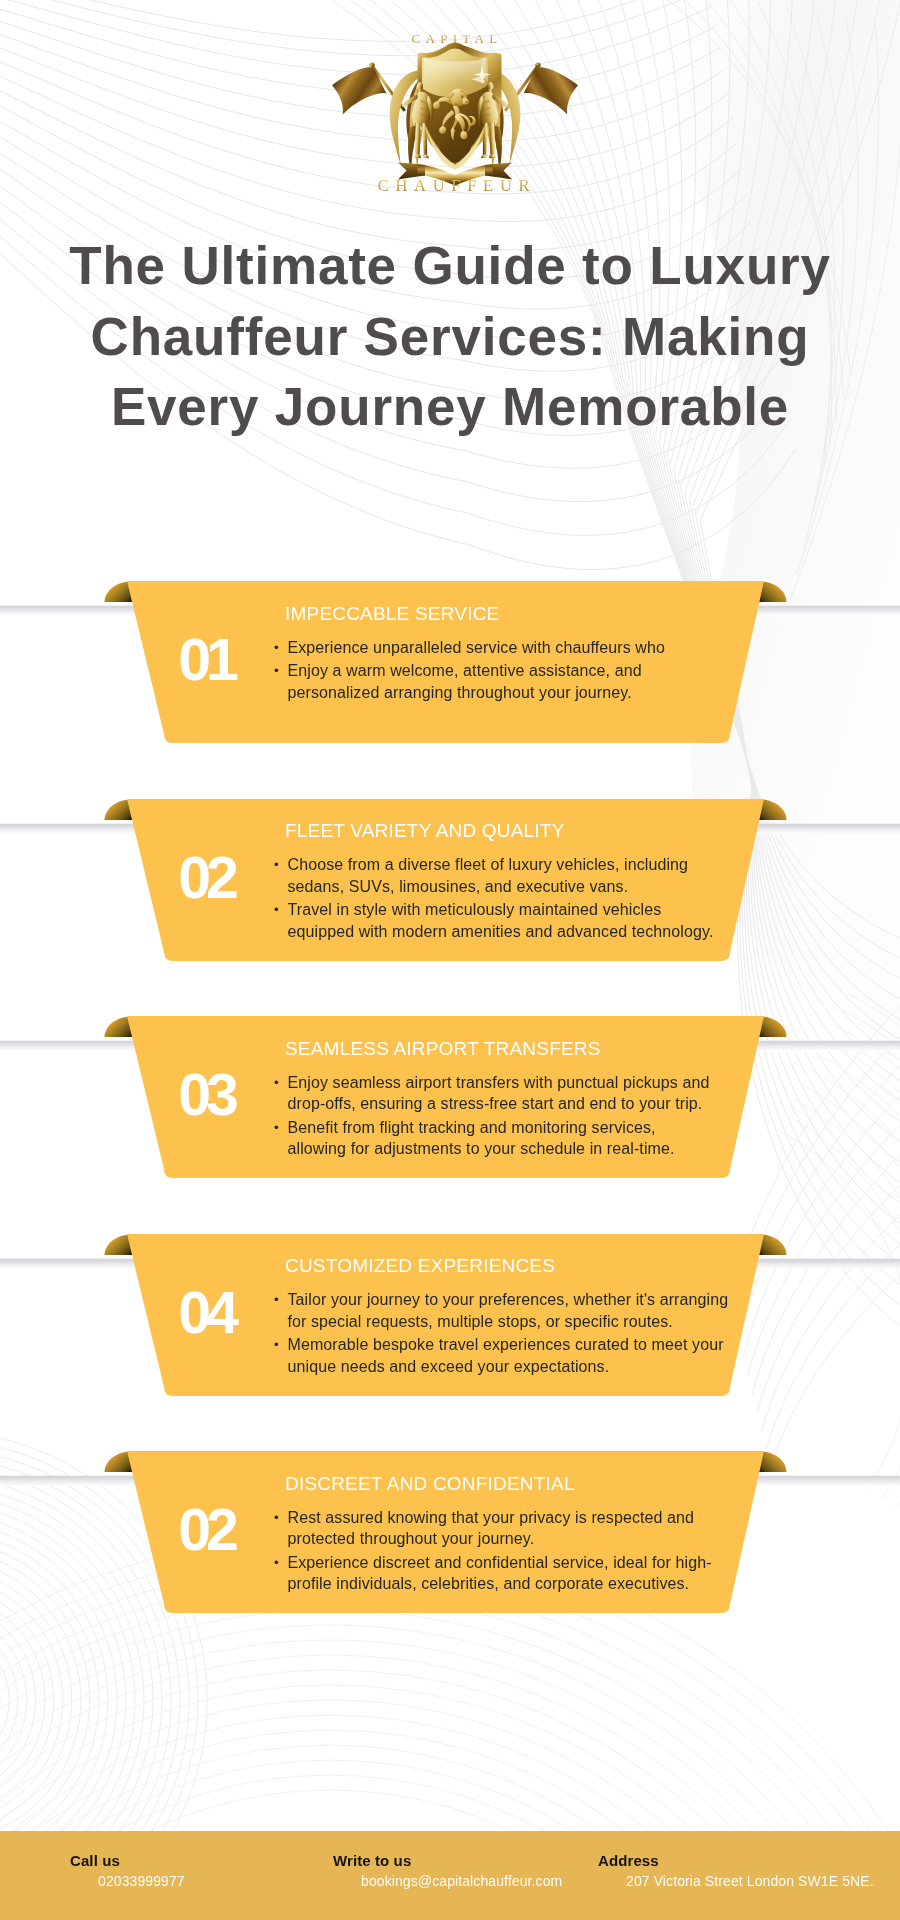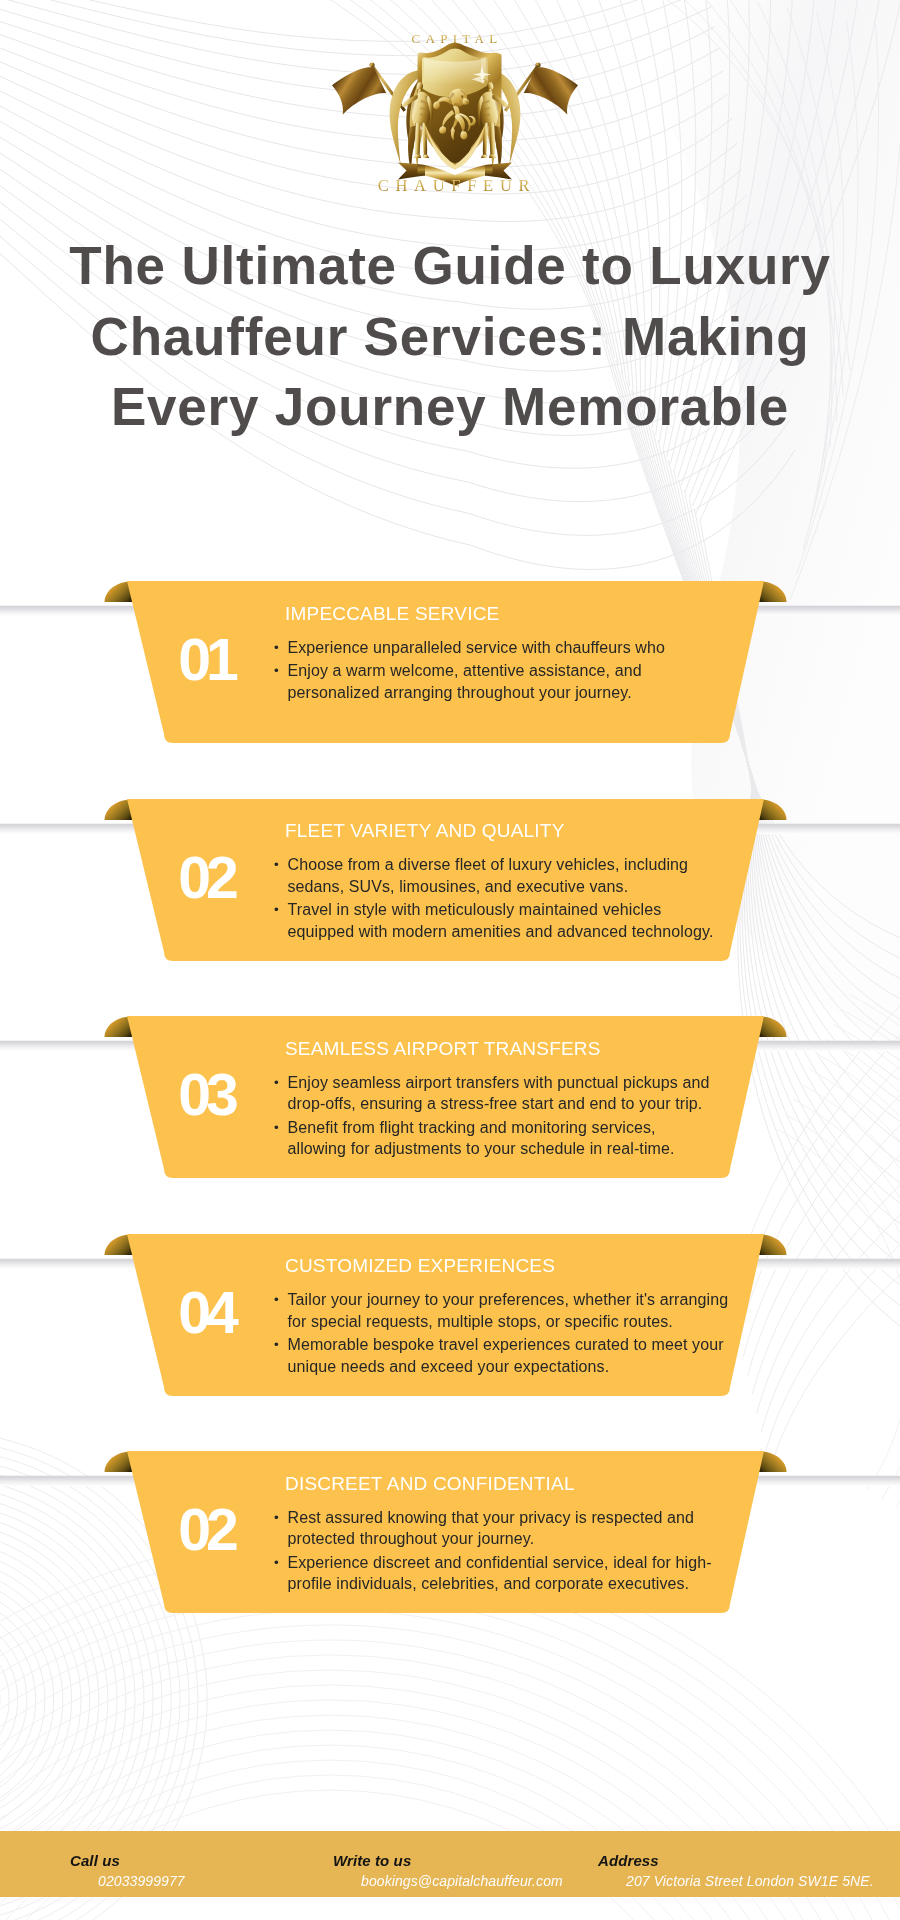--- a/index.html
+++ b/index.html
@@ -14,21 +14,21 @@
 .card{position:absolute;left:0;width:900px;height:162px;}
 .card .rib{position:absolute;left:0;top:0;width:900px;height:200px;overflow:visible;}
 .card .num{position:absolute;left:170px;width:72px;text-align:center;font-size:59px;font-weight:bold;
    color:#fff;top:50px;line-height:1;letter-spacing:-5px;padding-right:5px;box-sizing:content-box;}
 .card .head{position:absolute;left:285px;top:21.5px;font-size:19px;font-weight:normal;color:#fff;letter-spacing:0.2px;}
 .card ul{position:absolute;left:269.5px;top:53.8px;width:470px;margin:2px;padding:0;list-style:none;}
 .card li{position:relative;padding-left:16px;font-size:16px;line-height:21.5px;color:#262626;
    letter-spacing:0.1px;margin-bottom:2px;}
 .card li .ln{display:block;}
 .card li:before{content:"\2022";position:absolute;left:2.5px;top:-0.2px;font-size:13.5px;line-height:21.5px;}
-.footer{position:absolute;left:0;top:1831px;width:900px;height:66px;background:#E6B554;font-style:italic;}
+.footer{position:absolute;left:0;top:1831px;width:900px;height:89px;background:#E6B554;}
 .fcol{position:absolute;top:21px;}
 .fcol .lbl{font-size:15px;font-weight:bold;color:#141414;margin-bottom:4px;letter-spacing:0.1px;}
 .fcol .val{font-size:14px;color:#fdfdfd;letter-spacing:0.1px;margin-left:28px;}
 
 </style>
 </head>
 <body>
 
 <div class="page">
 <svg id="bg" viewBox="0 0 900 1920" preserveAspectRatio="none">

